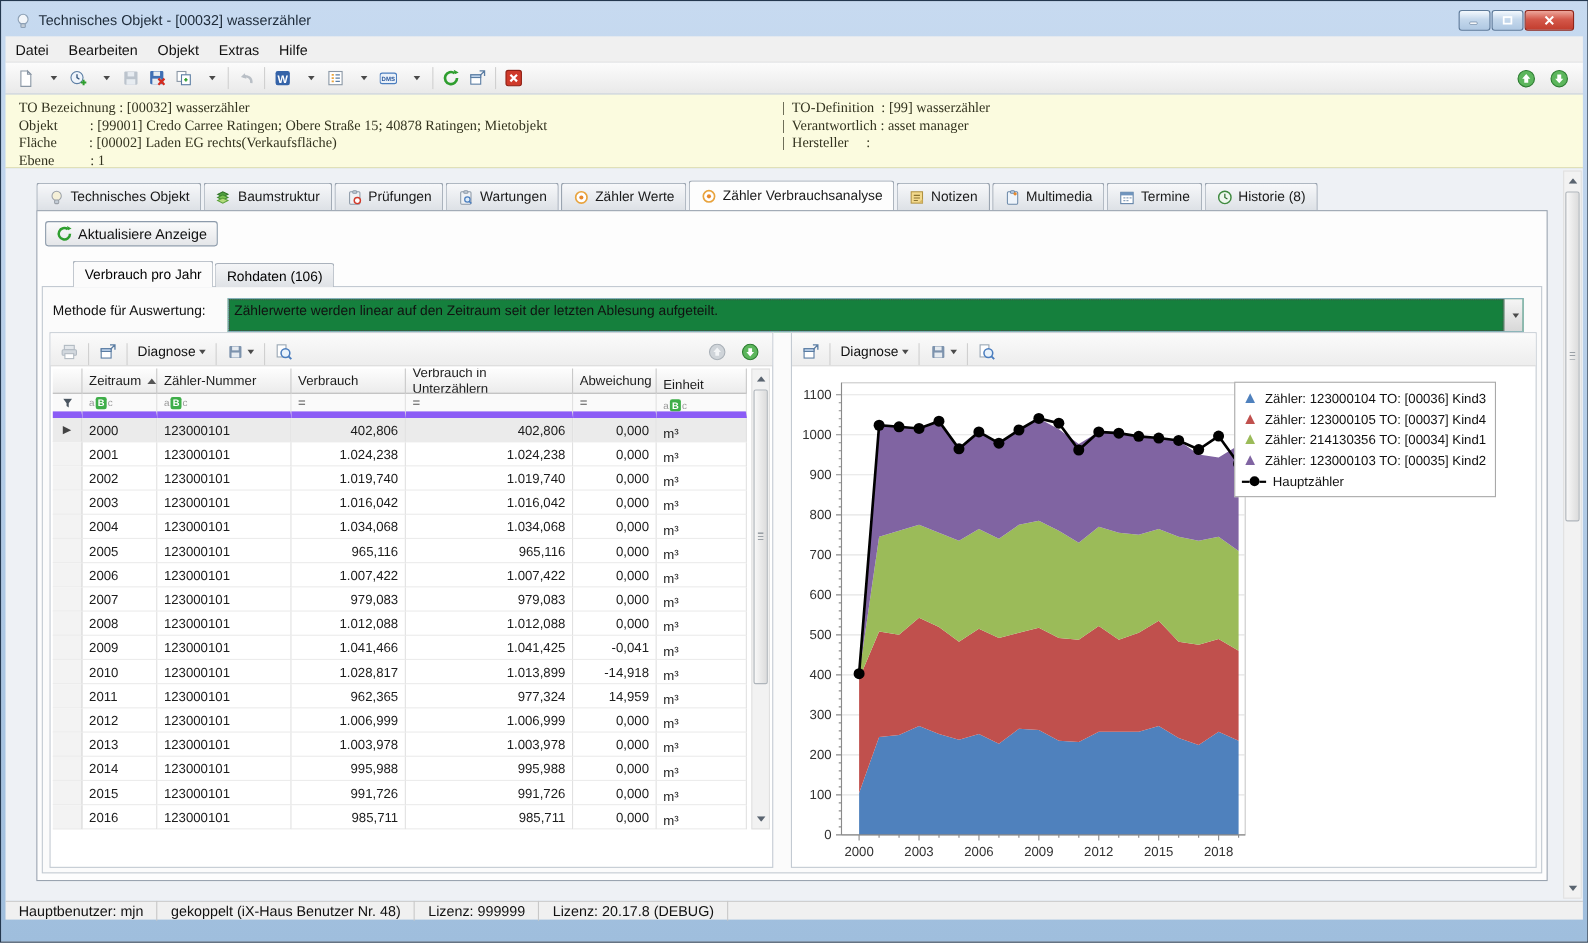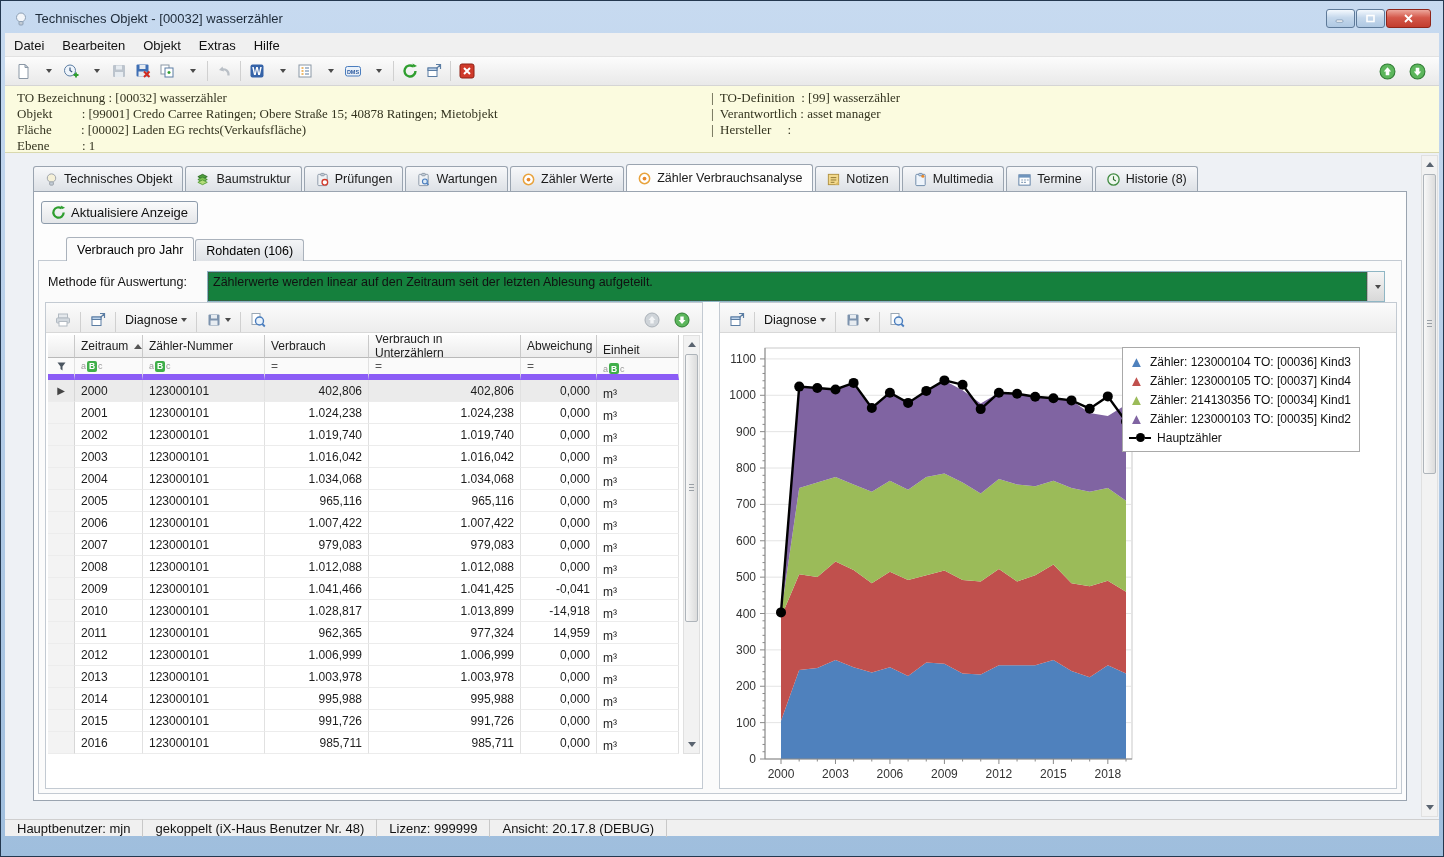--- a/index.html
+++ b/index.html
@@ -872,16 +872,16 @@
     </div>
   </div>
 
   <div class="statusbar">
       <span class="sb-item">Hauptbenutzer: mjn</span>
       <span class="sb-sep"></span>
       <span class="sb-item">gekoppelt (iX-Haus Benutzer Nr. 48)</span>
       <span class="sb-sep"></span>
       <span class="sb-item">Lizenz: 999999</span>
       <span class="sb-sep"></span>
-      <span class="sb-item">Ansicht: 20.17.8 (DEBUG)</span>
+      <span class="sb-item">Lizenz: 20.17.8 (DEBUG)</span>
       <span class="sb-sep"></span>
     </div>
 </div>
 
 </body></html>

